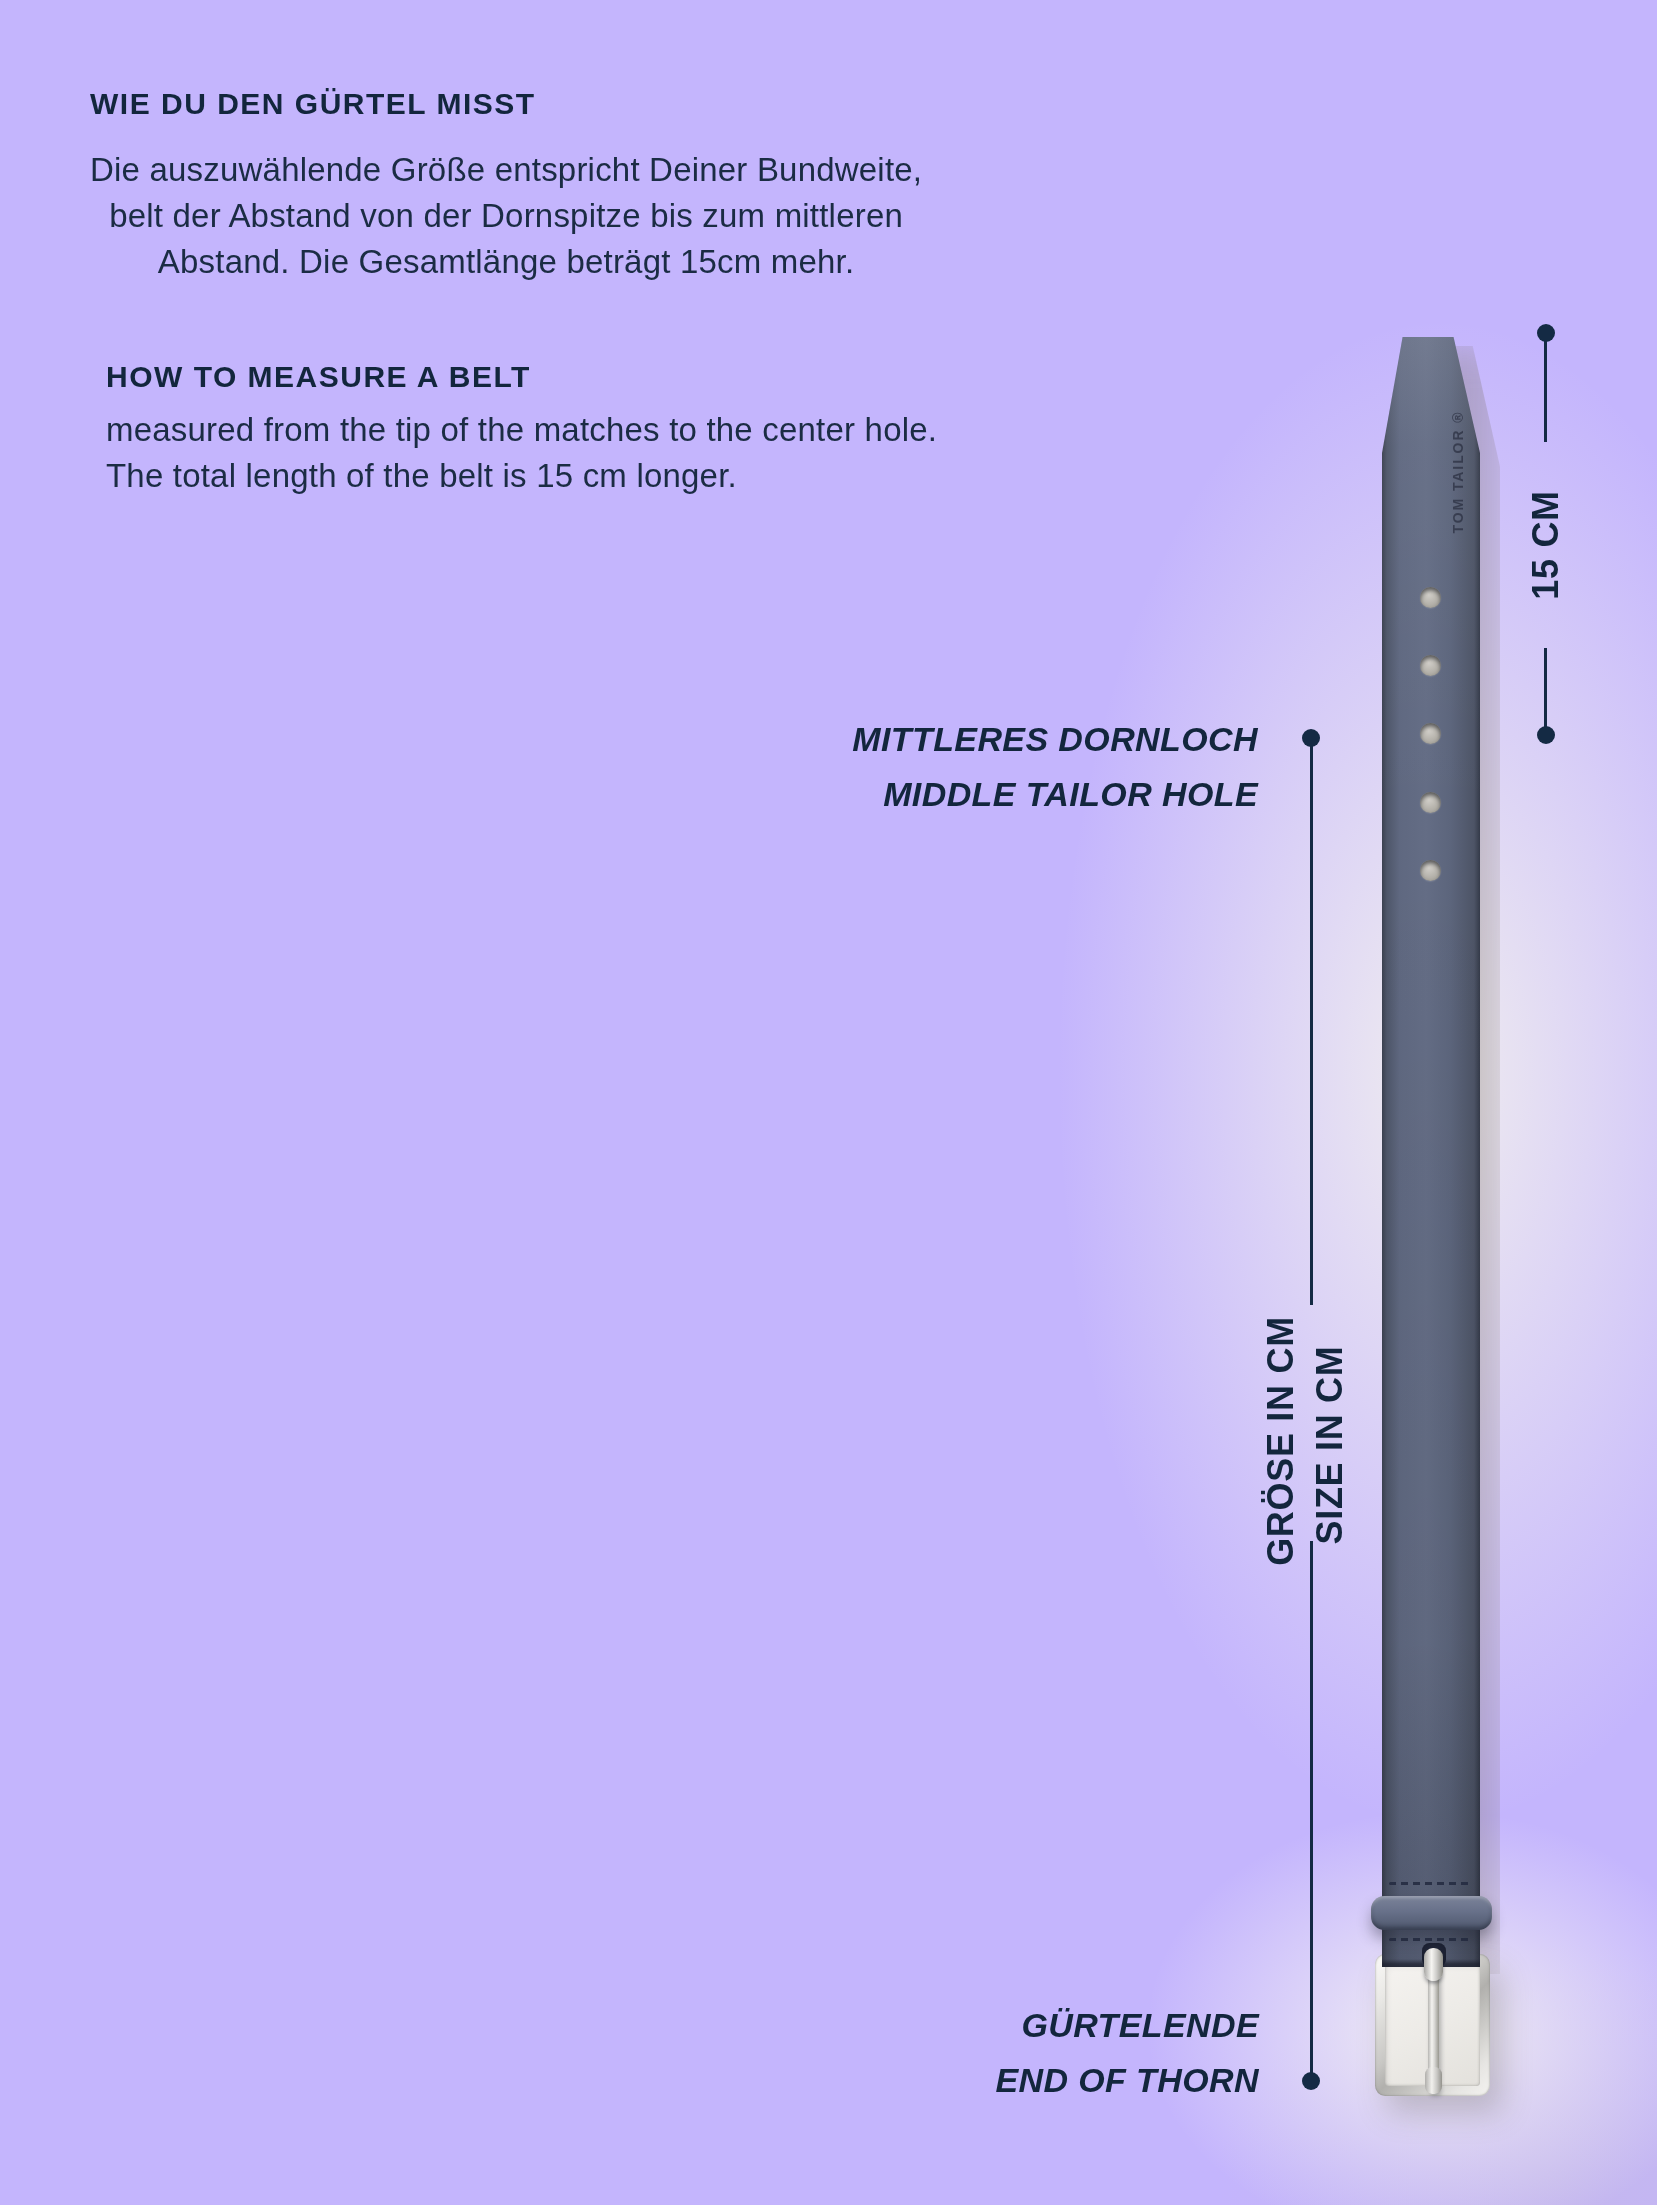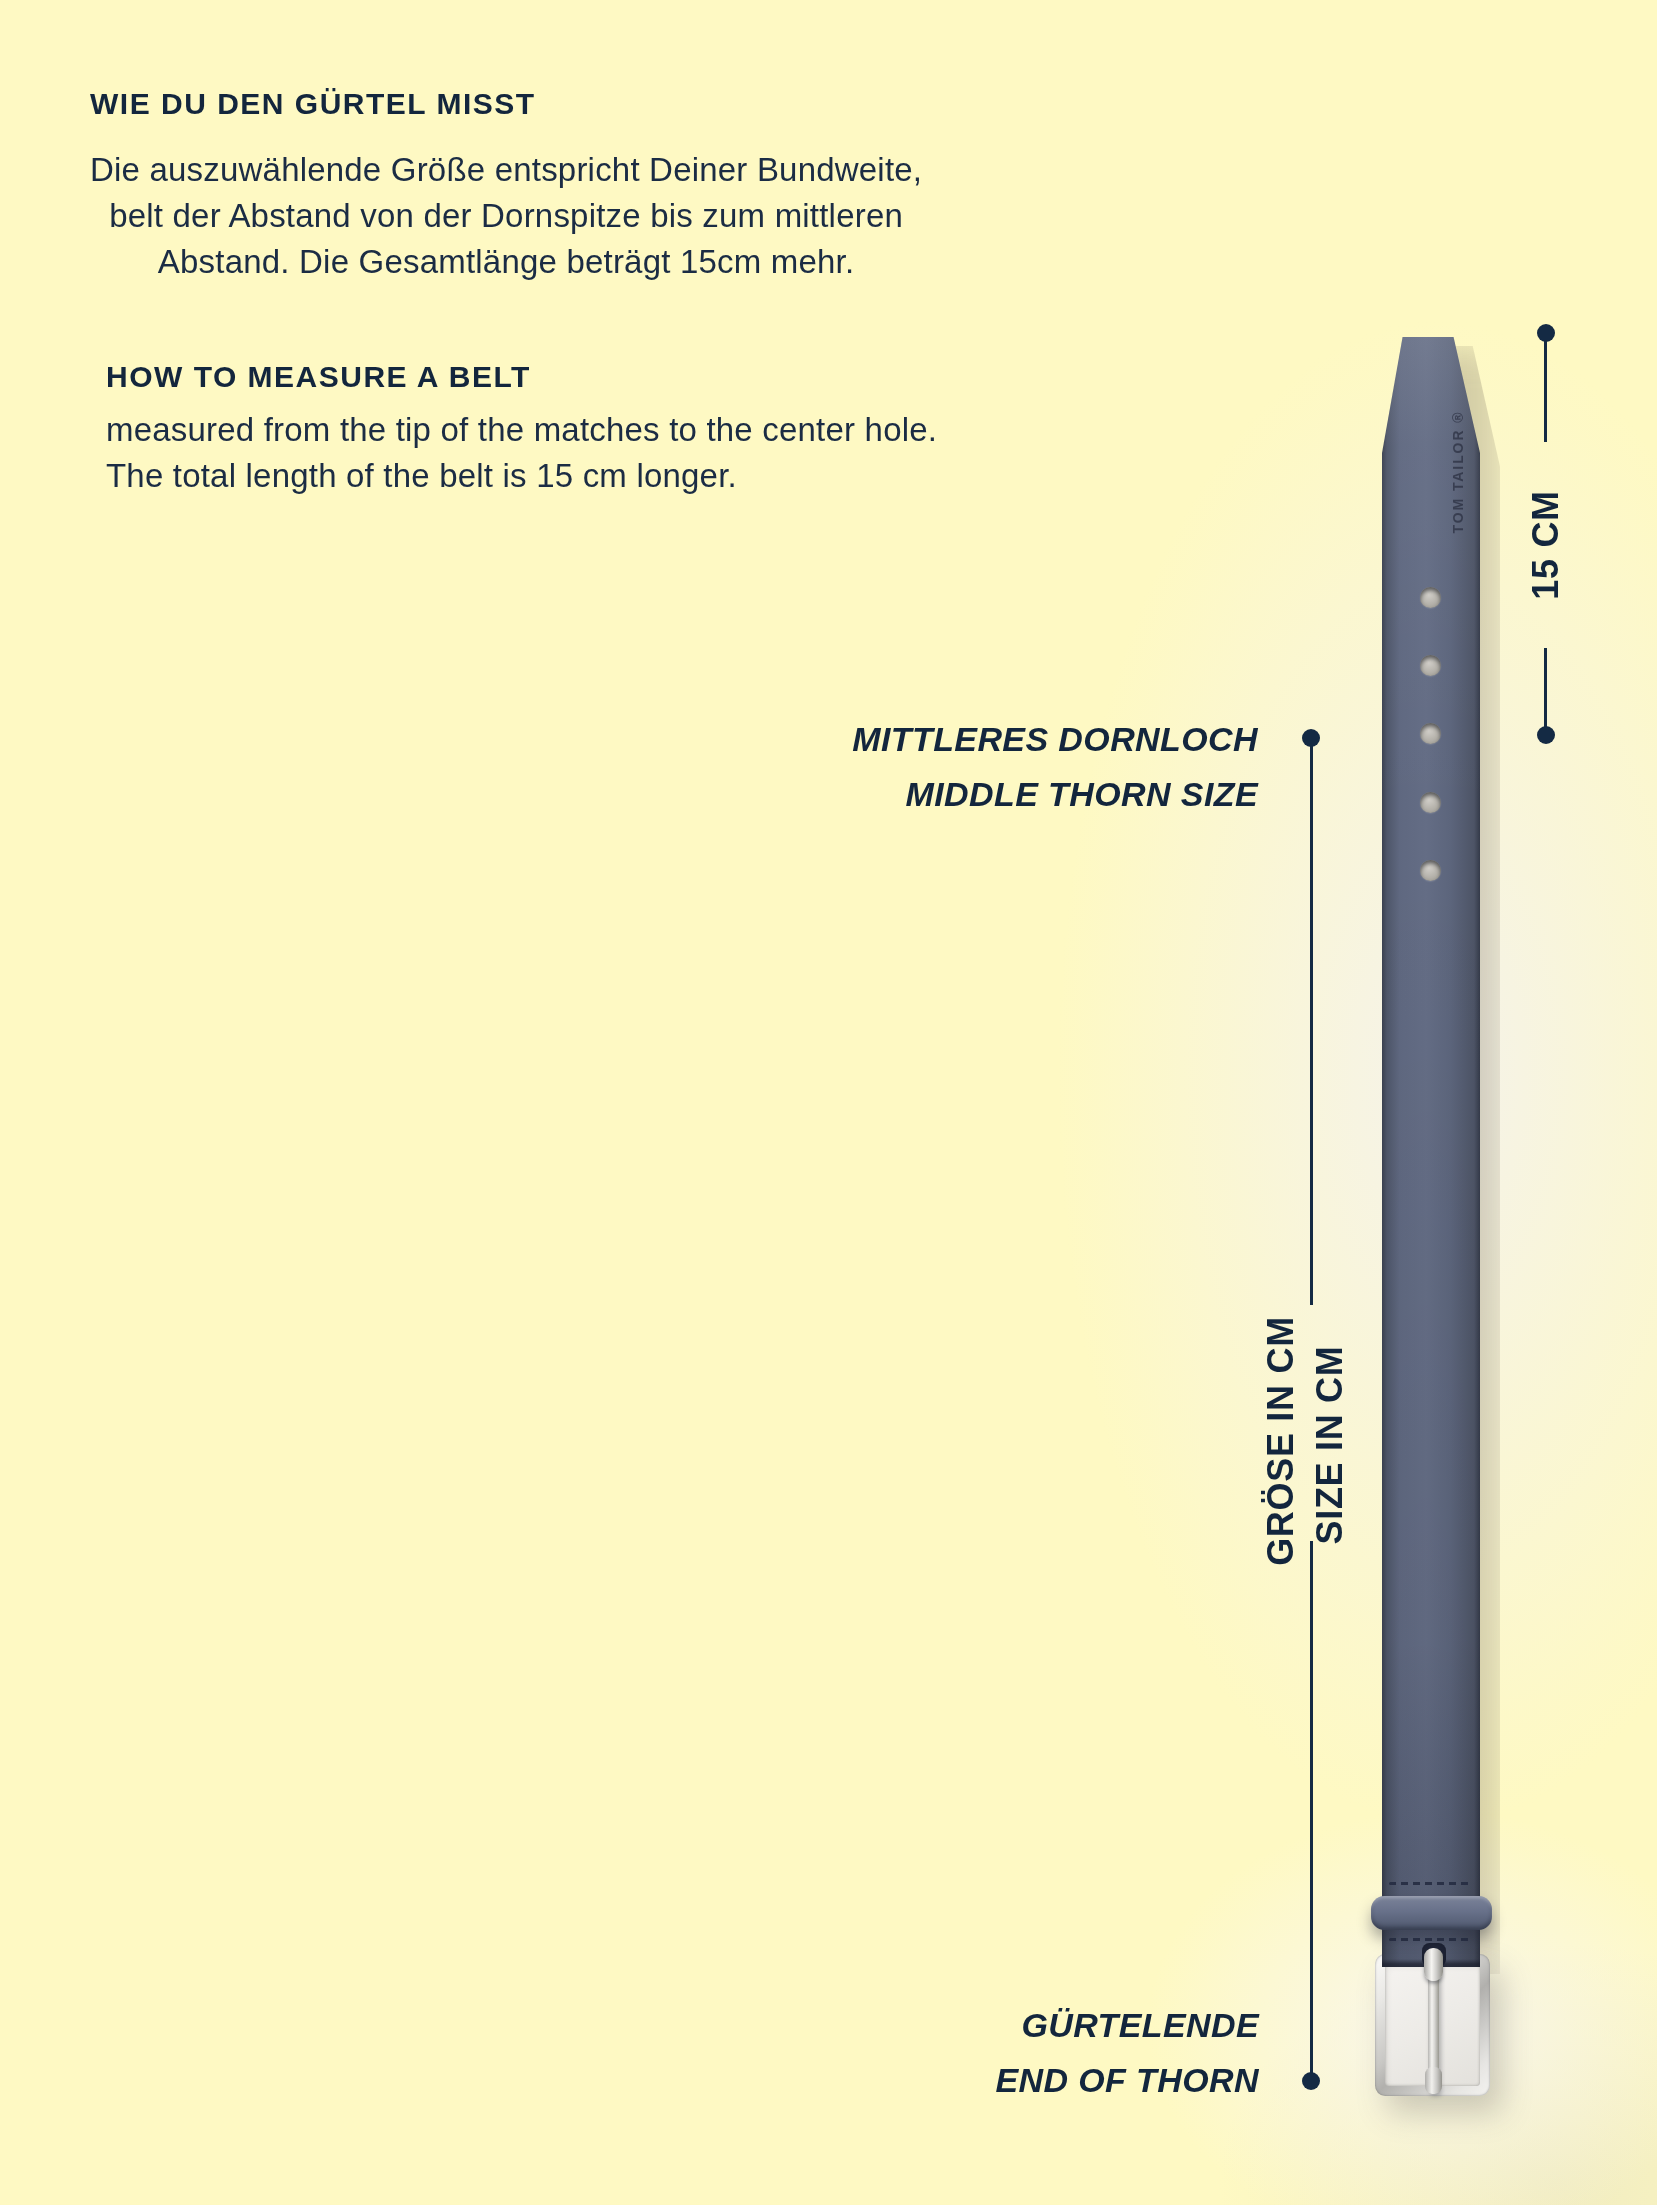--- a/index.html
+++ b/index.html
@@ -1,19 +1,19 @@
 <!DOCTYPE html>
 <html lang="de" style="font-size:12px"><head>
 <meta charset="utf-8">
 <style>
   html,body{margin:0;padding:0;background:#d8d5cf;}
   .canvas{
     position:relative;
     width:1658px;height:2205px;
-    background:#fef9c3;
+    background:#c4b5fd;
     overflow:hidden;
     font-family:"Liberation Sans", sans-serif;
     color:#132840;
   }
   [data-interactable]{ -webkit-user-select:none; user-select:none; }
 
   
   .photo-glow{
     position:absolute; inset:0;
     background:
@@ -216,21 +216,21 @@
 
   <div class="mdot dot-b-top" data-interactable="false"></div>
   <div class="mline seg-b1" data-interactable="false"></div>
   <div class="vlabel lgroesse" data-interactable="false">GRÖSE IN CM</div>
   <div class="vlabel lsize" data-interactable="false">SIZE IN CM</div>
   <div class="mline seg-b2" data-interactable="false"></div>
   <div class="mdot dot-b-bot" data-interactable="false"></div>
 
   <div class="anno-block anno-middle" data-interactable="false">
     <div data-interactable="false">MITTLERES DORNLOCH</div>
-    <div data-interactable="false">MIDDLE THORN SIZE</div>
+    <div data-interactable="false">MIDDLE TAILOR HOLE</div>
   </div>
 
   <div class="anno-block anno-end" data-interactable="false">
     <div data-interactable="false">GÜRTELENDE</div>
     <div data-interactable="false">END OF THORN</div>
   </div>
 
 </div>
 
 

